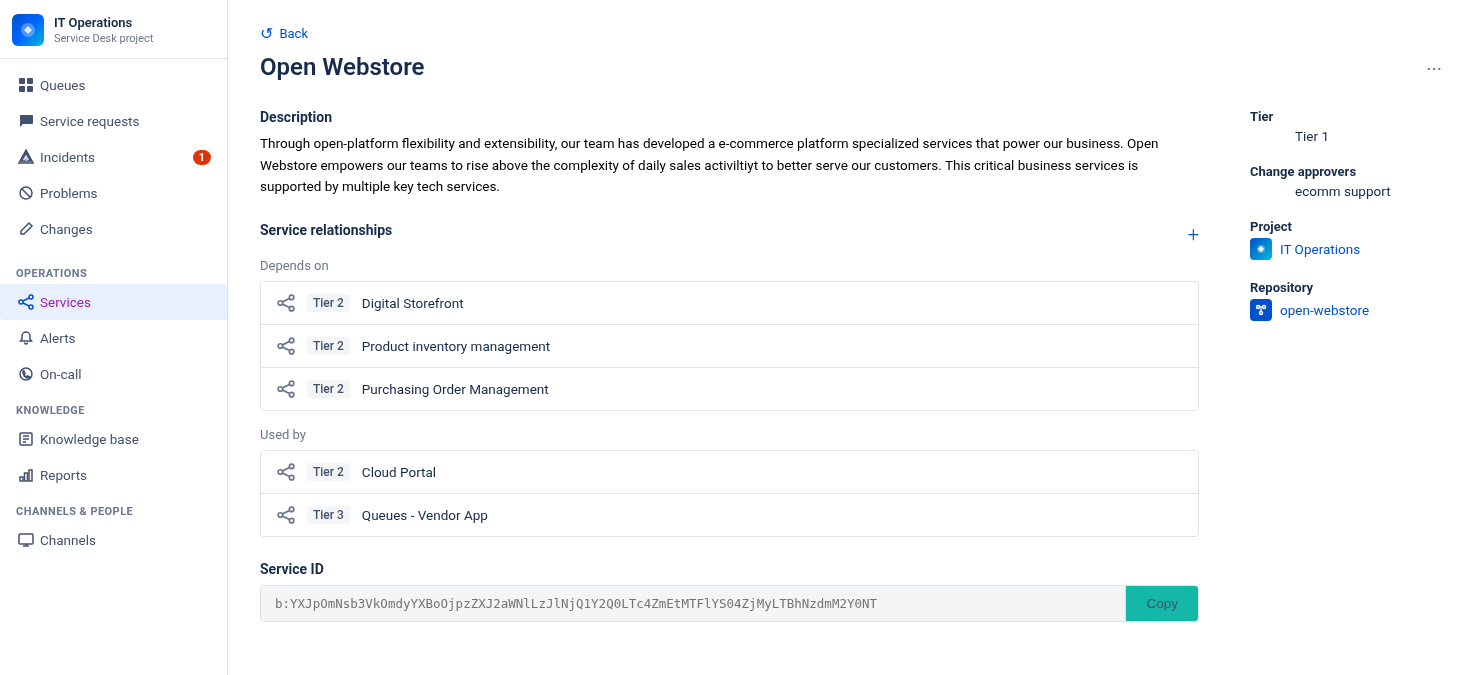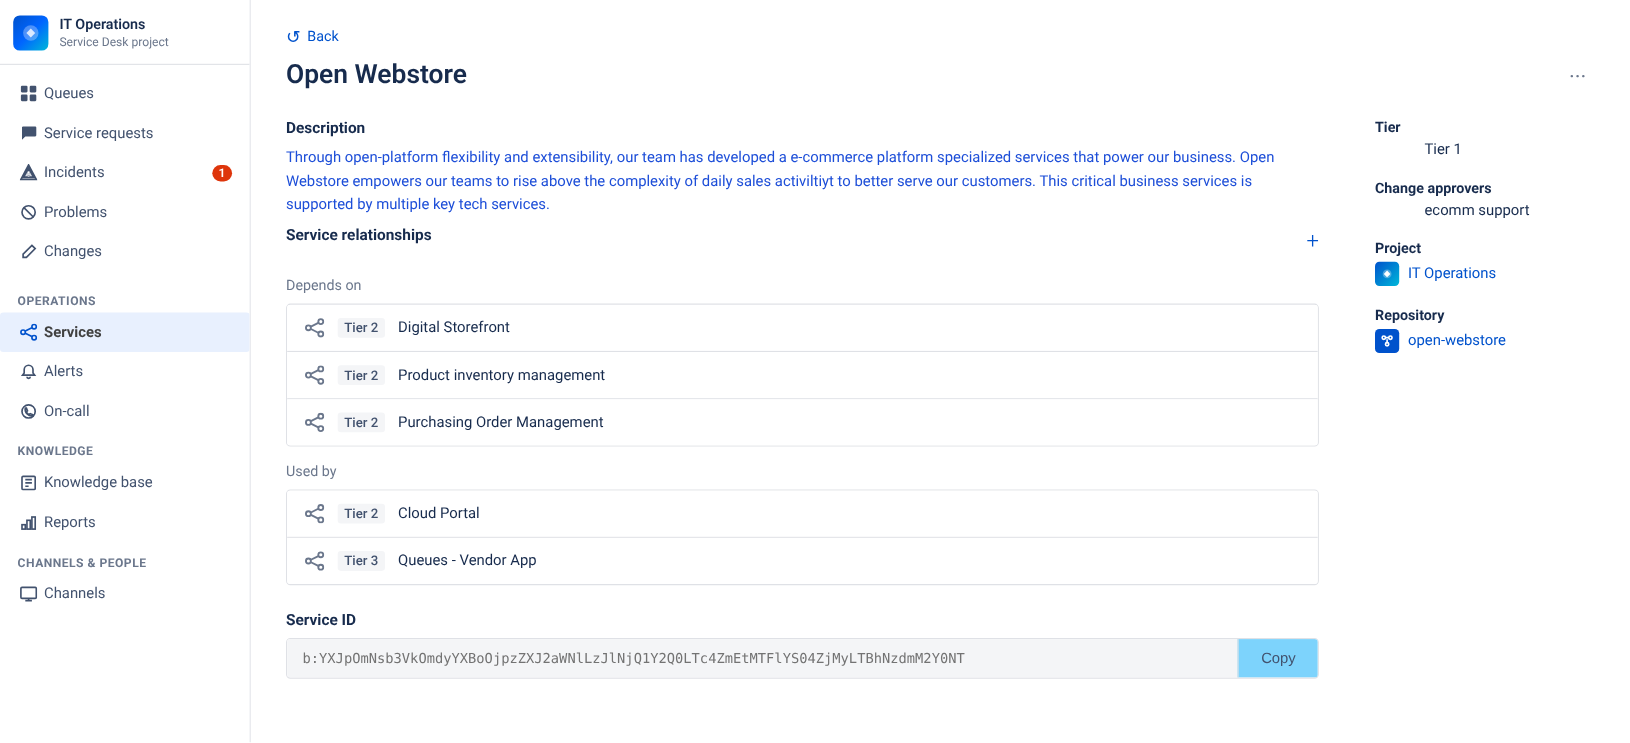--- a/index.html
+++ b/index.html
@@ -86,25 +86,25 @@
     .page-title { font-size: 24px; font-weight: 600; color: #172B4D; }
     .more-menu { font-size: 20px; color: #6B778C; cursor: pointer; padding: 4px 8px; }
 
     .content-area {
       display: flex; gap: 51px;
     }
     .main-column { flex: 1; }
     .side-column { width: 200px; min-width: 200px; }
 
     .section-title { font-weight: 700; font-size: 14px; color: #172B4D; margin-bottom: 8px; }
-    .description-text { font-size: 13.5px; color: #1d4ed8; line-height: 1.6; margin-bottom: 8px; }
+    .description-text { font-size: 13.5px; color: #000000; line-height: 1.6; margin-bottom: 24px; }
 
     .relationships-header {
       display: flex; align-items: flex-start; justify-content: space-between;
-      margin-bottom: 23px;
+      margin-bottom: 12px;
     }
     .add-btn { color: #0052CC; font-size: 20px; cursor: pointer; font-weight: 300; }
 
     .relationship-group { margin-bottom: 16px; }
     .relationship-group-label { font-size: 13px; color: #6B778C; margin-bottom: 8px; }
 
     .relationship-list {
       border: 1px solid #DFE1E6;
       border-radius: 4px;
       overflow: hidden;
@@ -135,21 +135,21 @@
     }
     .service-id-text {
       flex: 1; padding: 10px 14px;
       font-size: 12.5px; color: #737373;
       font-family: monospace;
       background: #F4F5F7;
       overflow: hidden; text-overflow: ellipsis; white-space: nowrap;
     }
     .copy-btn {
       padding: 10px 20px;
-      background: #7dd3fc;
+      background: #14b8a6;
       border: none;
       border-left: 1px solid #DFE1E6;
       color: #42526E;
       font-size: 13.5px;
       cursor: pointer;
       font-weight: 500;
     }
 
     
     .side-section { margin-bottom: 20px; }
@@ -251,21 +251,21 @@
     <div class="nav-item" style="background:#E8F0FE;">
       <span class="icon">
         <svg width="16" height="16" viewBox="0 0 16 16" fill="none" stroke="#0052CC" stroke-width="1.5">
           <circle cx="3" cy="8" r="2"></circle>
             <circle cx="13" cy="3" r="2"></circle>
             <circle cx="13" cy="13" r="2"></circle>
           <line x1="5" y1="7" x2="11" y2="4"></line>
             <line x1="5" y1="9" x2="11" y2="12"></line>
         </svg>
       </span>
-      <span style="color:#404040; font-weight:700;">Services</span>
+      <span style="color:#a21caf; font-weight:400;">Services</span>
     </div>
     <div class="nav-item">
       <span class="icon">
         <svg width="16" height="16" viewBox="0 0 16 16" fill="none" stroke="currentColor" stroke-width="1.5">
           <path d="M8 2a4 4 0 014 4v3l1.5 2H2.5L4 9V6a4 4 0 014-4z"></path>
           <path d="M6.5 12.5a1.5 1.5 0 003 0"></path>
         </svg>
       </span>
       <span>Alerts</span>
     </div>

